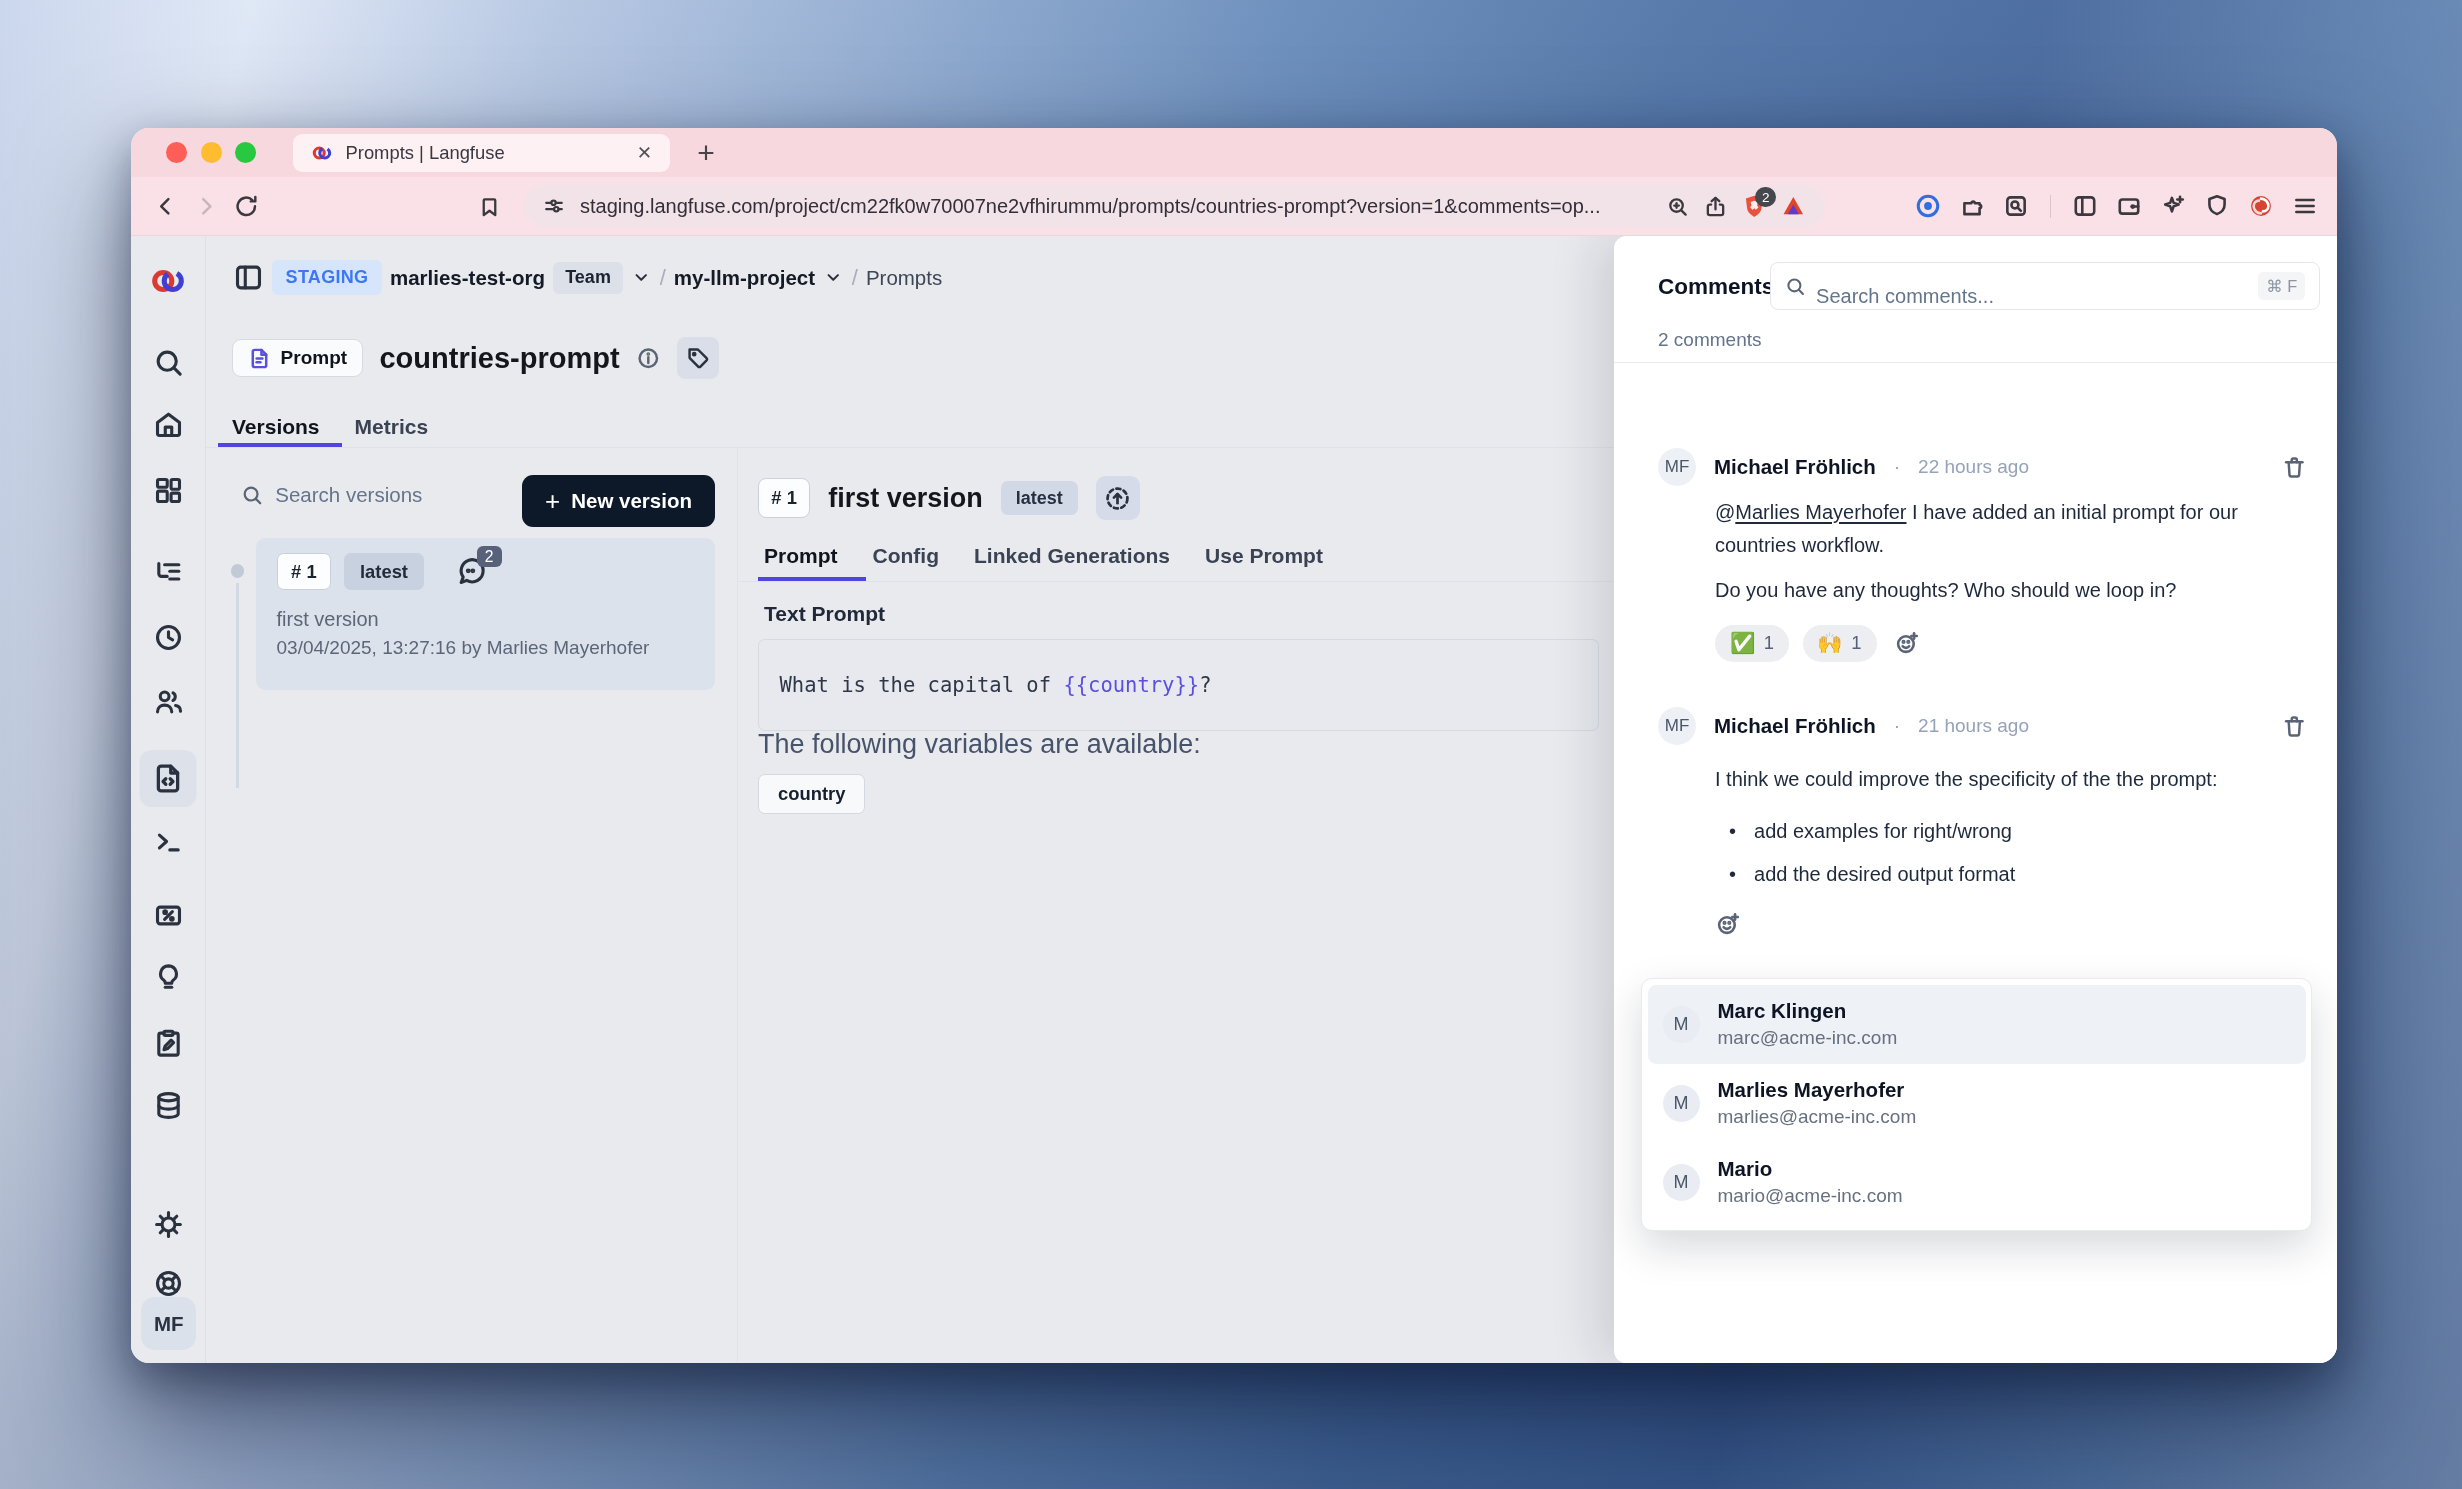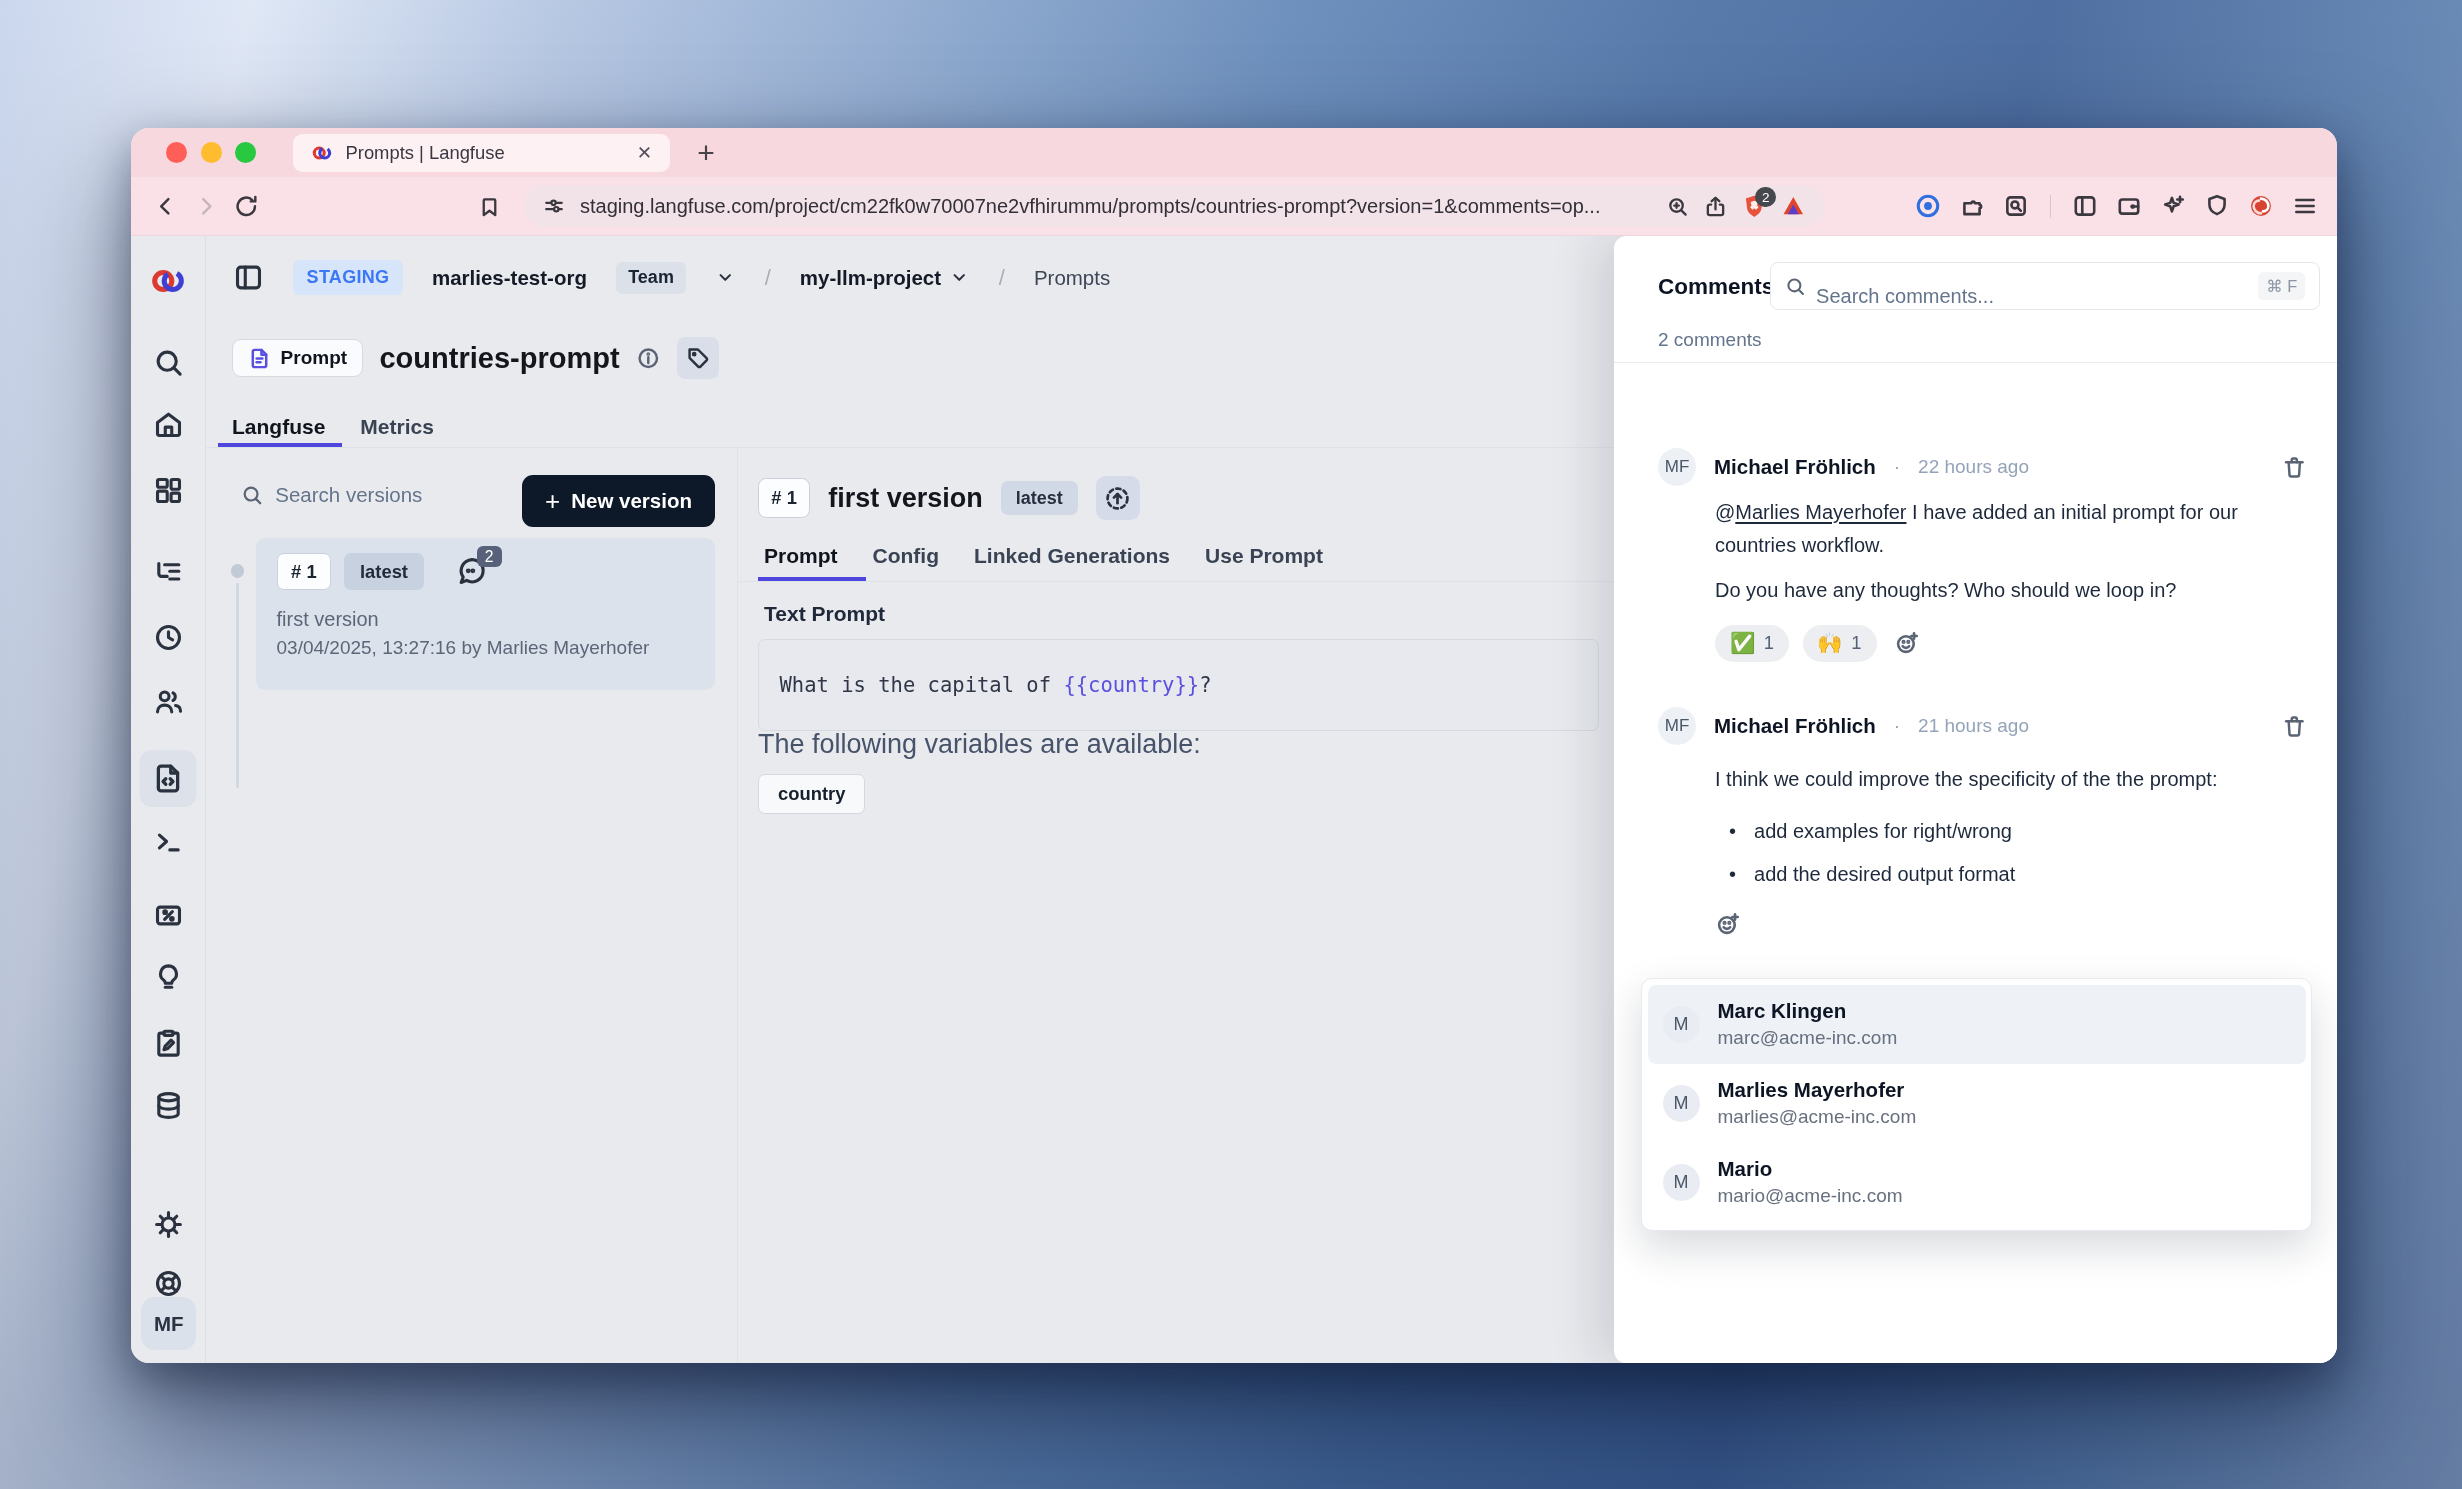--- a/index.html
+++ b/index.html
@@ -47,21 +47,21 @@
   .app { flex:1; position:relative; background:#e9eaee; overflow:hidden; }
 
   .rail { position:absolute; left:0; top:0; bottom:0; width:75px; border-right:1.4px solid #dde1e7; }
   .ri { position:absolute; left:50%; transform:translateX(-50%); width:40px; height:40px;
     display:flex; align-items:center; justify-content:center; }
   .ri-active { width:57px; height:57px; background:#dde2ea; border-radius:12.3px; }
   .rail-avatar { position:absolute; left:10.2px; top:1061px; width:55px; height:53px; border-radius:13.6px;
     background:#dbe1ea; display:flex; align-items:center; justify-content:center;
     font-size:20.5px; font-weight:600; color:#2a3342; }
 
-  .app-header { position:absolute; left:102px; top:20.5px; height:42px; display:flex; align-items:center; gap:29px; }
+  .app-header { position:absolute; left:102px; top:20.5px; height:42px; display:flex; align-items:center; gap:8px; }
   .env-badge { background:#d7e5fb; color:#3c77f6; font-size:18px; font-weight:700; letter-spacing:0.3px;
     padding:6.8px 13.6px; border-radius:6.1px; }
   .crumb-org { font-size:20.5px; font-weight:600; color:#141a26; }
   .crumb-tag { background:#dbe0e9; color:#1b2432; font-size:18px; font-weight:600; padding:5.5px 12.3px; border-radius:6.1px;
     display:flex; align-items:center; gap:6.8px; }
   .crumb-sep { font-size:22px; color:#a7aeba; }
   .crumb-proj { font-size:20.5px; font-weight:600; color:#141a26; display:flex; align-items:center; gap:8.2px; }
   .crumb-leaf { font-size:20.5px; color:#3d4656; }
 
   .title-row { position:absolute; left:101px; top:101px; display:flex; align-items:center; gap:16.4px; }
@@ -494,21 +494,21 @@
           <svg width="24.6" height="24.6" viewBox="0 0 24 24">
             <g class="ic ic-slate">
                 <path d="M3.5 3.5h7.6a1.5 1.5 0 0 1 1 .4l8 8a1.5 1.5 0 0 1 0 2.2l-6 6a1.5 1.5 0 0 1-2.2 0l-8-8a1.5 1.5 0 0 1-.4-1V3.5z"></path>
                 <circle cx="8" cy="8" r="1.1" fill="#2a313f"></circle>
               </g>
           </svg>
         </span>
       </div>
 
       <div class="ptabs">
-        <span class="ptab-active">Langfuse</span>
+        <span class="ptab-active">Versions</span>
         <span>Metrics</span>
       </div>
       <div class="ptabs-underline"></div>
       <div class="ptabs-border"></div>
 
       <div class="v-pane">
         <div class="v-search">
           <svg width="22" height="22" viewBox="0 0 24 24">
               <g class="ic ic-gray">
                 <circle cx="11" cy="11" r="7"></circle>

